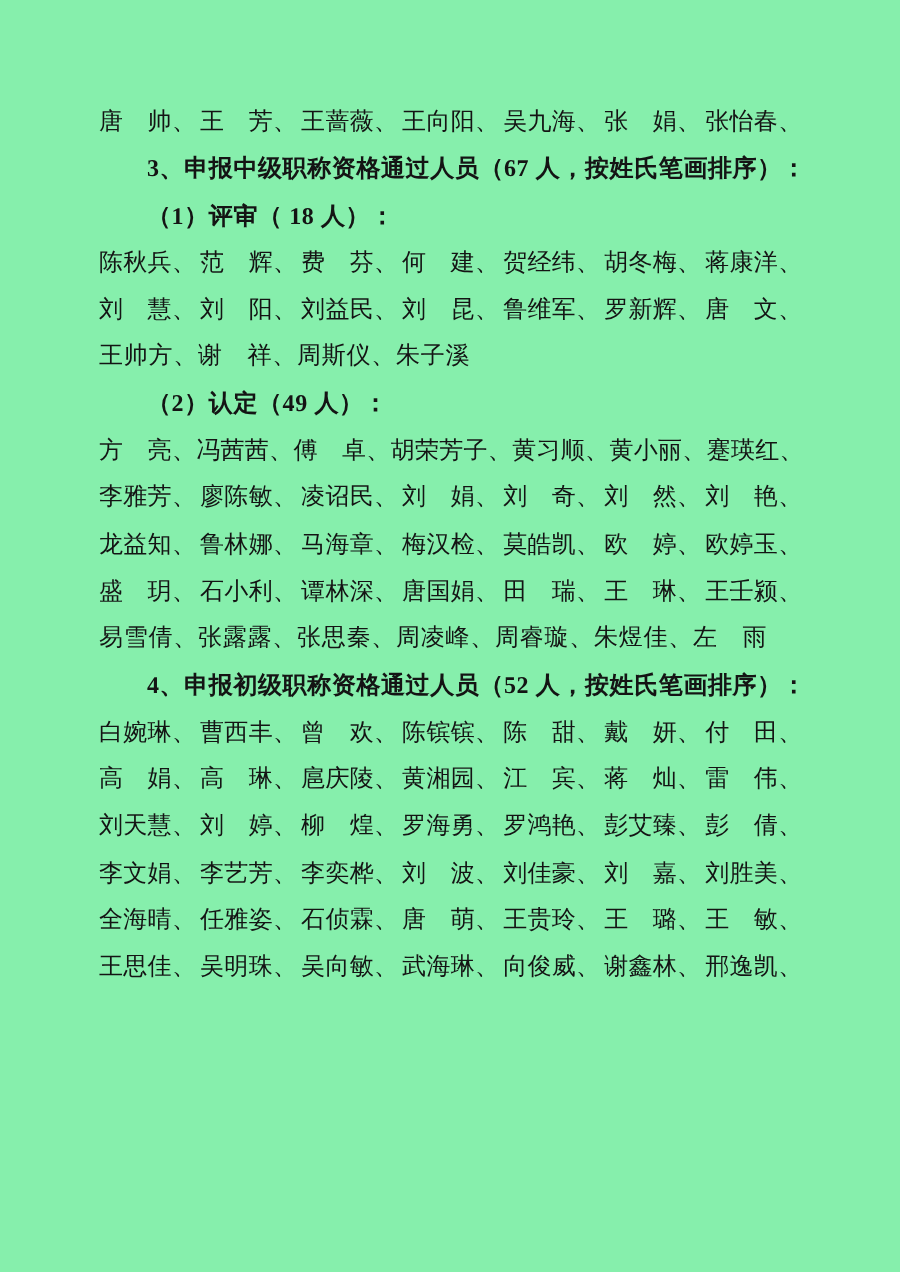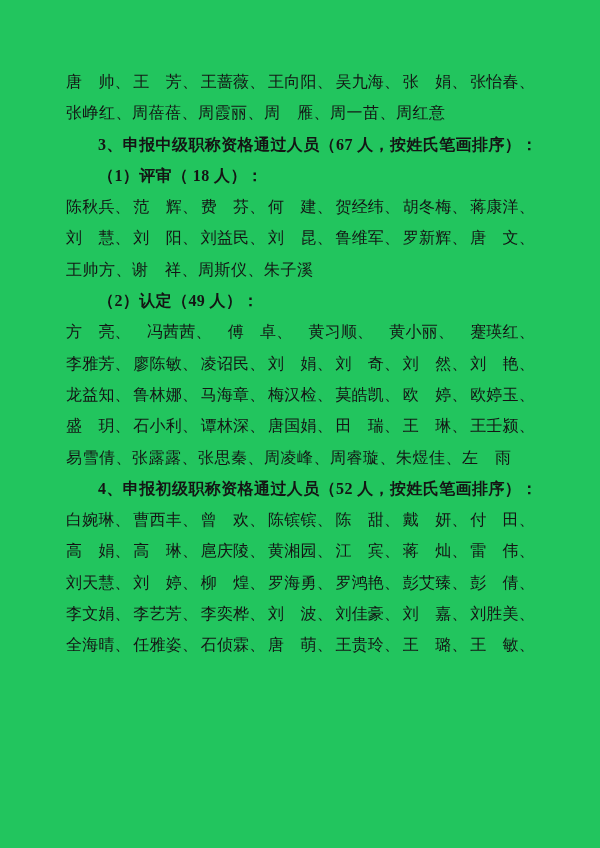--- a/index.html
+++ b/index.html
@@ -1,20 +1,20 @@
 <!DOCTYPE html>
 <html><head>
 <meta charset="utf-8">
 <style>
   html,body{margin:0;padding:0;background:#ffffff;}
   .page{
     position:relative;
     width:600px;
     height:848px;
-    background:#22c55e;
+    background:#86efac;
     overflow:hidden;
     font-family:"Liberation Serif","DejaVu Serif",serif;
     color:#141414;
   }
   .content{
     position:absolute;
     left:66px;
     top:66px;
     width:469px;
     font-size:16px;
@@ -44,21 +44,20 @@
   <div class="content" style="color: rgb(20, 20, 20);">
       <div class="line names justified">
         <span class="token">唐　帅、</span>
         <span class="token">王　芳、</span>
         <span class="token">王蔷薇、</span>
         <span class="token">王向阳、</span>
         <span class="token">吴九海、</span>
         <span class="token">张　娟、</span>
         <span class="token">张怡春、</span>
       </div>
-      <div class="line names"><span class="token">张峥红、</span><span class="token">周蓓蓓、</span><span class="token">周霞丽、</span><span class="token">周　雁、</span><span class="token">周一苗、</span><span class="token">周红意</span></div>
       <div class="line heading">3、申报中级职称资格通过人员（67 人，按姓氏笔画排序）：</div>
       <div class="line heading">（1）评审（ 18 人）：</div>
       <div class="line names justified">
         <span class="token">陈秋兵、</span>
         <span class="token">范　辉、</span>
         <span class="token">费　芬、</span>
         <span class="token">何　建、</span>
         <span class="token">贺经纬、</span>
         <span class="token">胡冬梅、</span>
         <span class="token">蒋康洋、</span>
@@ -71,20 +70,21 @@
         <span class="token">鲁维军、</span>
         <span class="token">罗新辉、</span>
         <span class="token">唐　文、</span>
       </div>
       <div class="line names"><span class="token">王帅方、</span><span class="token">谢　祥、</span><span class="token">周斯仪、</span><span class="token">朱子溪</span></div>
       <div class="line heading">（2）认定（49 人）：</div>
       <div class="line names justified">
         <span class="token">方　亮、</span>
         <span class="token">冯茜茜、</span>
         <span class="token">傅　卓、</span>
+        <span class="token">胡荣芳子、</span>
         <span class="token">黄习顺、</span>
         <span class="token">黄小丽、</span>
         <span class="token">蹇瑛红、</span>
       </div>
       <div class="line names justified">
         <span class="token">李雅芳、</span>
         <span class="token">廖陈敏、</span>
         <span class="token">凌诏民、</span>
         <span class="token">刘　娟、</span>
         <span class="token">刘　奇、</span>
@@ -149,14 +149,23 @@
       </div>
       <div class="line names justified">
         <span class="token">全海晴、</span>
         <span class="token">任雅姿、</span>
         <span class="token">石侦霖、</span>
         <span class="token">唐　萌、</span>
         <span class="token">王贵玲、</span>
         <span class="token">王　璐、</span>
         <span class="token">王　敏、</span>
       </div>
+      <div class="line names justified">
+        <span class="token">王思佳、</span>
+        <span class="token">吴明珠、</span>
+        <span class="token">吴向敏、</span>
+        <span class="token">武海琳、</span>
+        <span class="token">向俊威、</span>
+        <span class="token">谢鑫林、</span>
+        <span class="token">邢逸凯、</span>
+      </div>
     </div>
 </div>
 
 </body></html>

